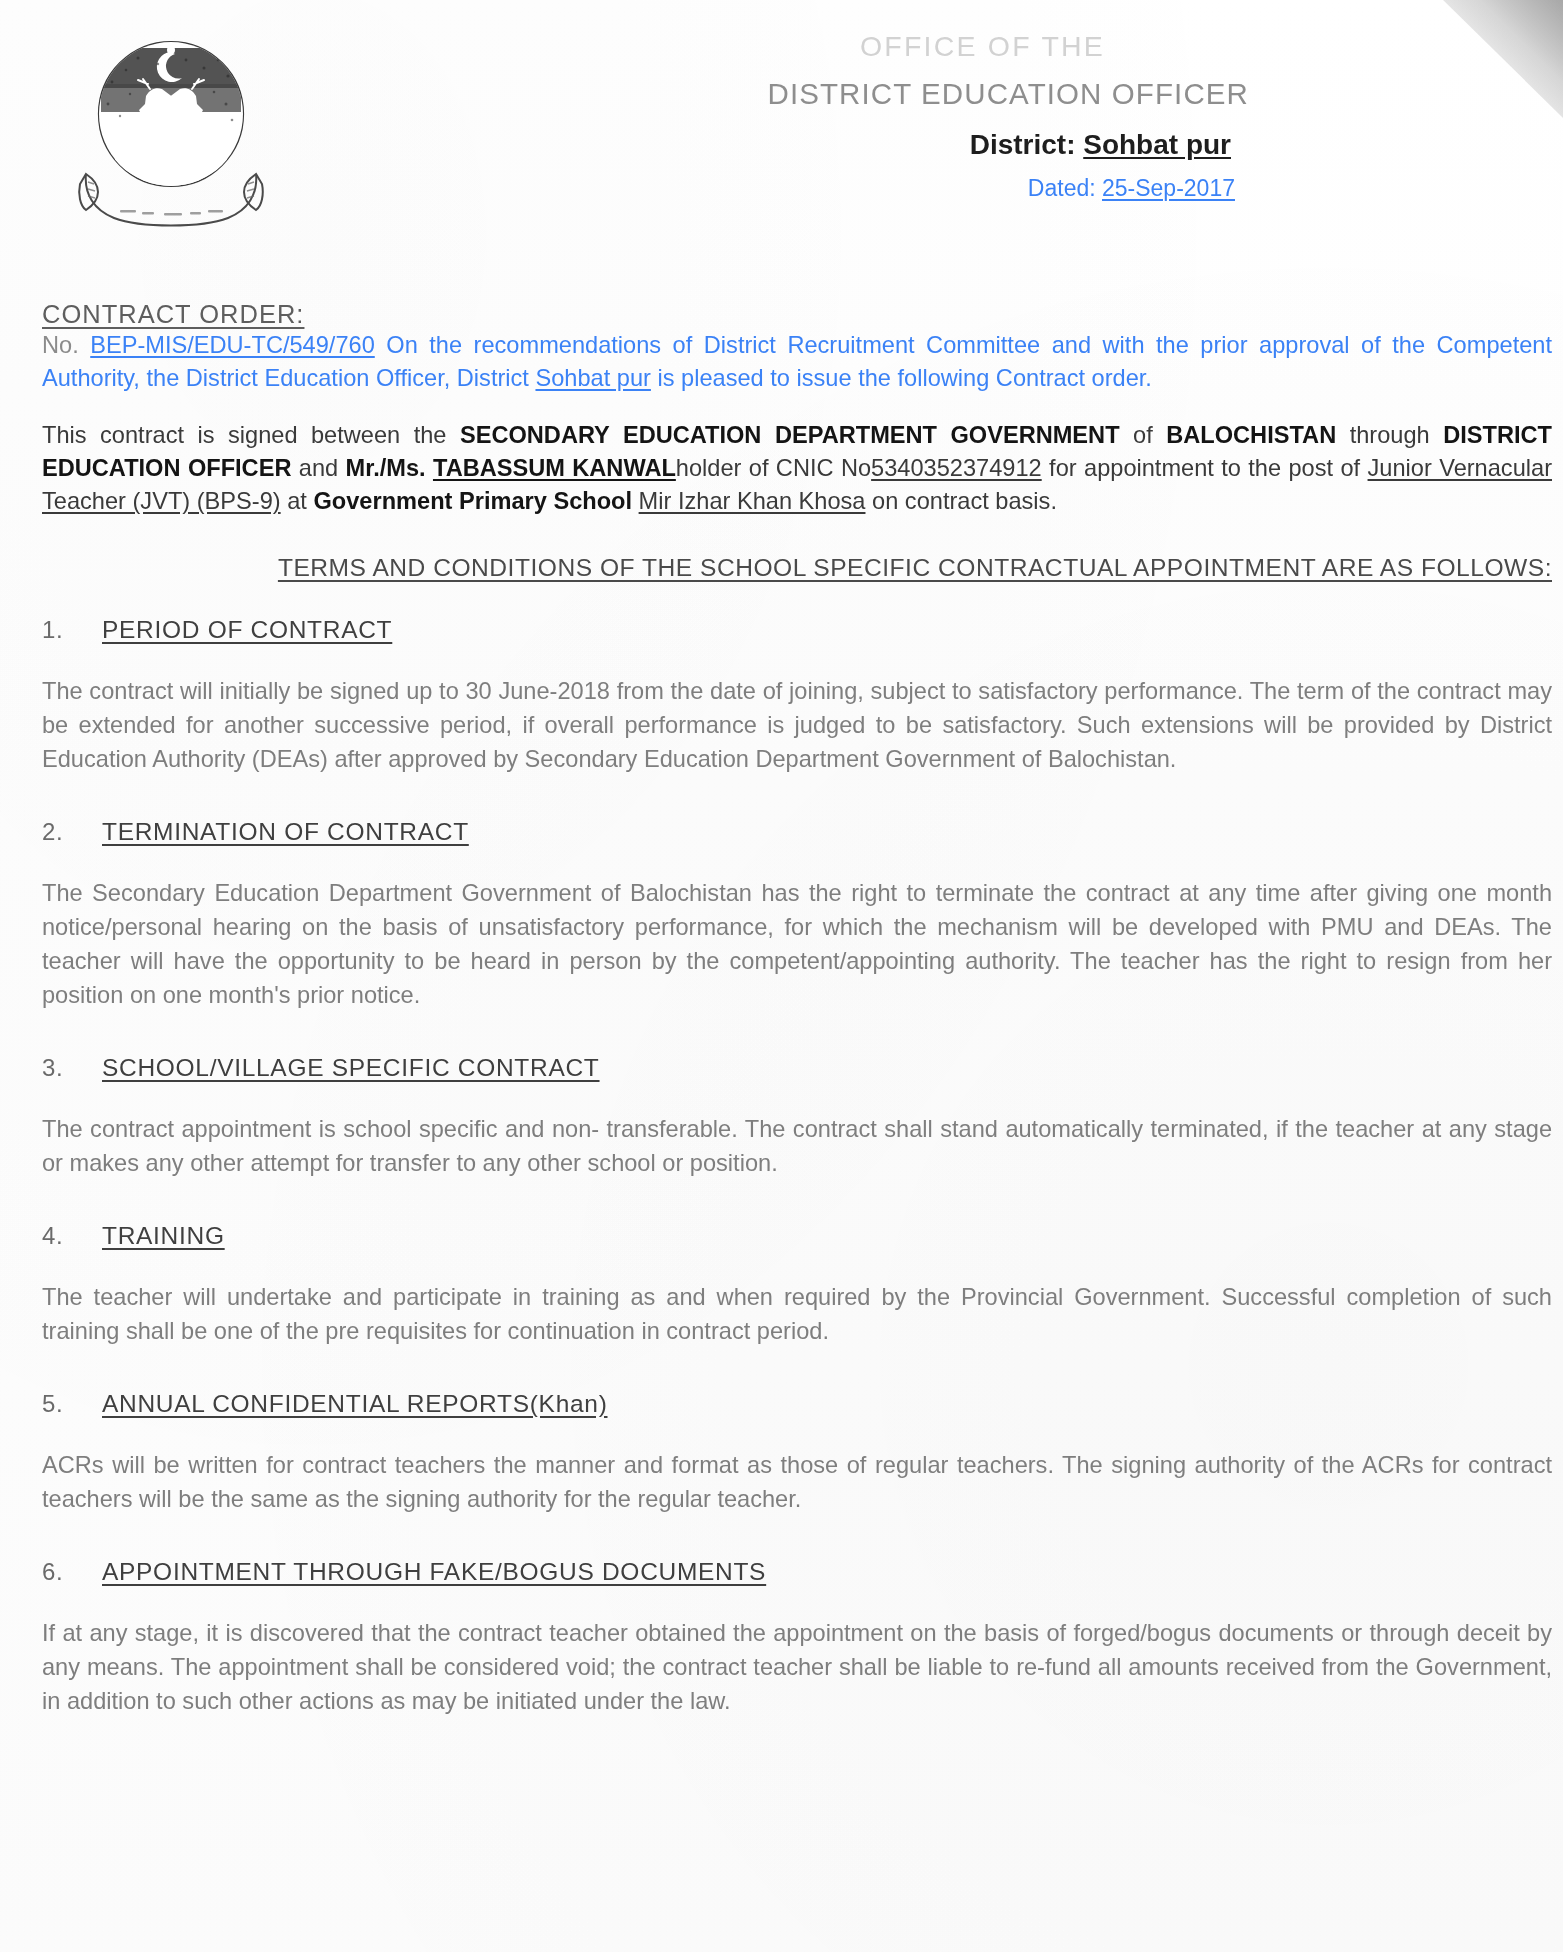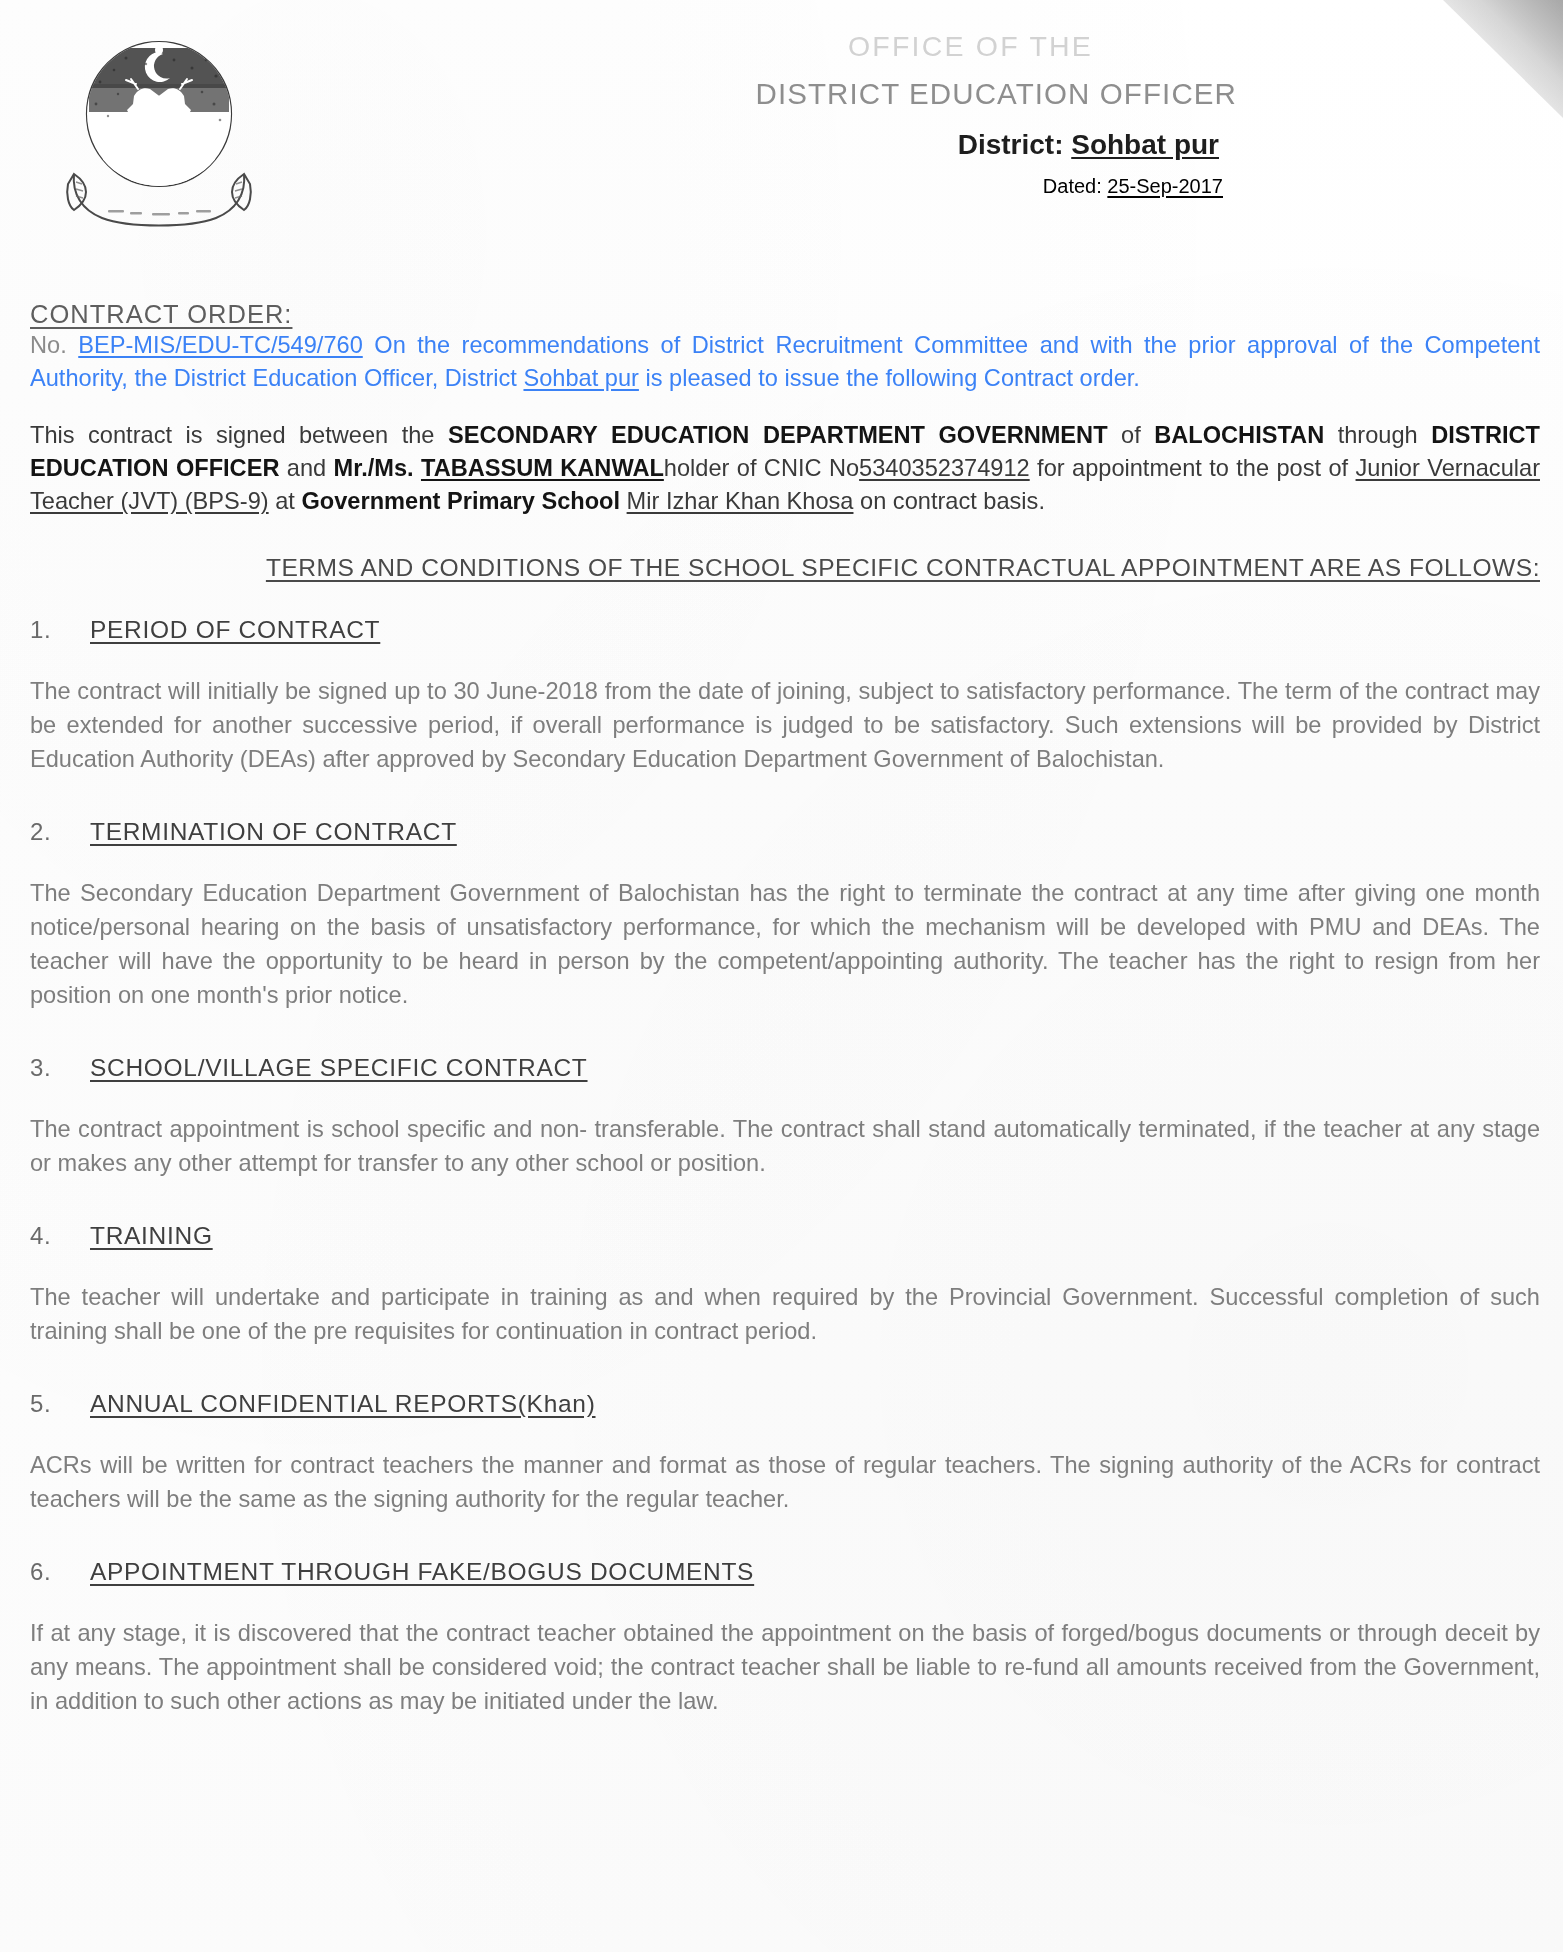--- a/index.html
+++ b/index.html
@@ -48,21 +48,21 @@
     position: absolute;
     top: 0; right: 0;
     width: 120px; height: 118px;
     background: linear-gradient(225deg, rgba(140,140,140,0.55) 0%, rgba(190,190,190,0.25) 35%, transparent 62%);
     clip-path: polygon(100% 0, 100% 100%, 0 0);
   }
 
   
   .content {
     position: absolute;
-    left: 4px; top: 0;
+    left: 16px; top: 0;
     width: 1333px;
     height: 1952px;
     padding: 0;
   }
 
   
   .header {
     position: relative;
     height: 268px;
   }
@@ -100,23 +100,23 @@
   }
   .district-line {
     font-size: 28px;
     font-weight: 700;
     color: #1e1e1e;
     padding-right: 30px;
     margin-bottom: 14px;
     white-space: nowrap;
   }
   .dated-line {
-    font-size: 20px;
+    font-size: 23px;
     font-weight: 400;
-    color: #000000;
+    color: #3b82f6;
     padding-right: 26px;
     white-space: nowrap;
   }
   .u { text-decoration: underline; text-underline-offset: 3px; }
 
   
   .body-area {
     position: absolute;
     left: 26px;
     top: 300px;

